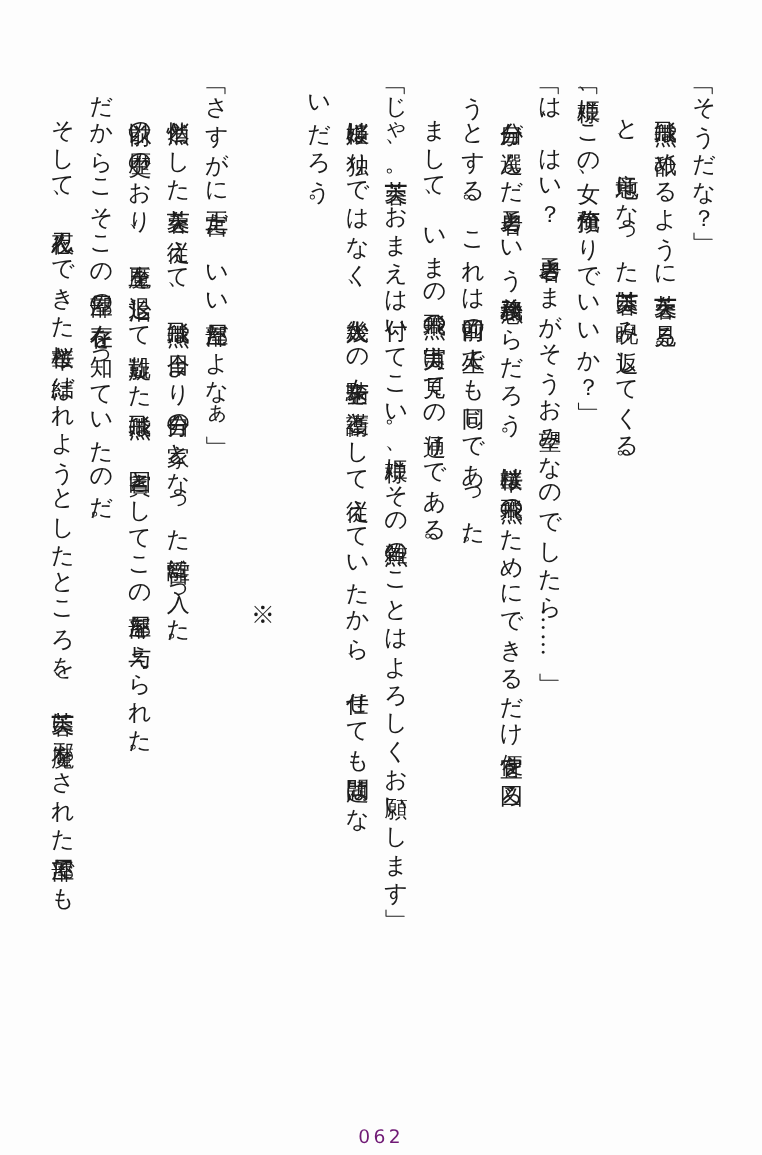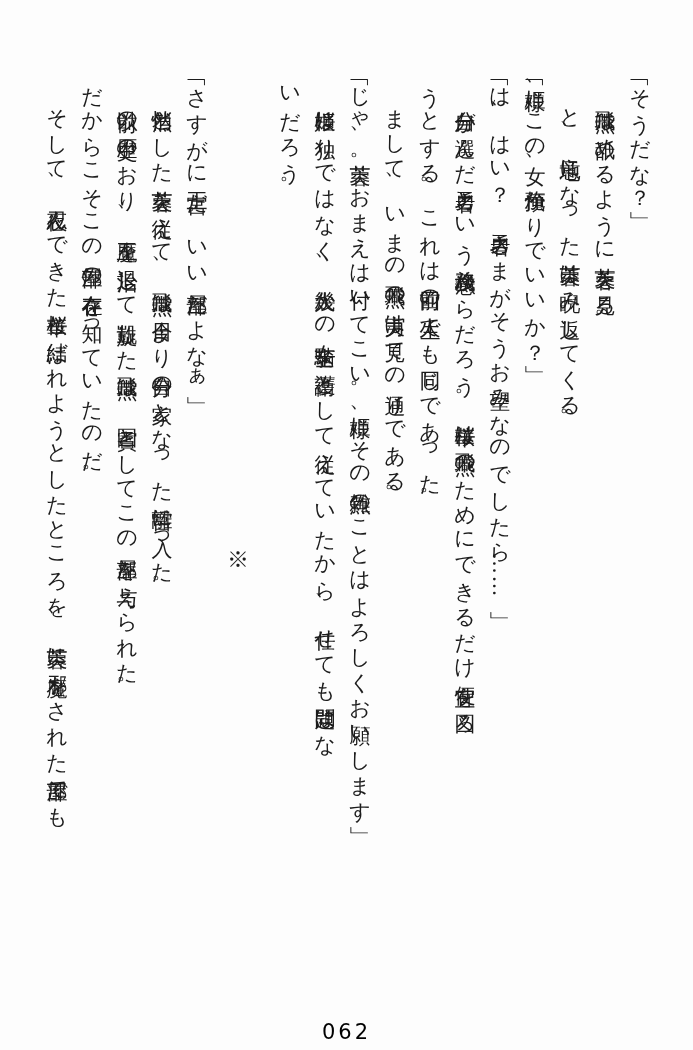--- a/index.html
+++ b/index.html
@@ -41,23 +41,23 @@
     margin-right: 10px;
     font-size: 22px;
   }
   .folio {
     position: absolute;
     left: 0;
     right: 0;
     bottom: 6px;
     text-align: center;
     font-family: "DejaVu Sans", "Liberation Sans", sans-serif;
-    font-size: 21px;
+    font-size: 17px;
     letter-spacing: 3px;
-    color: #000000;
+    color: #701a75;
   }
 </style>
 </head>
 <body>
 
 <div class="page">
   <div class="vtext">
     <p class="col">「そうだな？」</p>
     <p class="col indent">飛燕は舐めるように芙蓉を見る。</p>
     <p class="col indent">と、意地になった芙蓉は睨み返してくる。</p>

